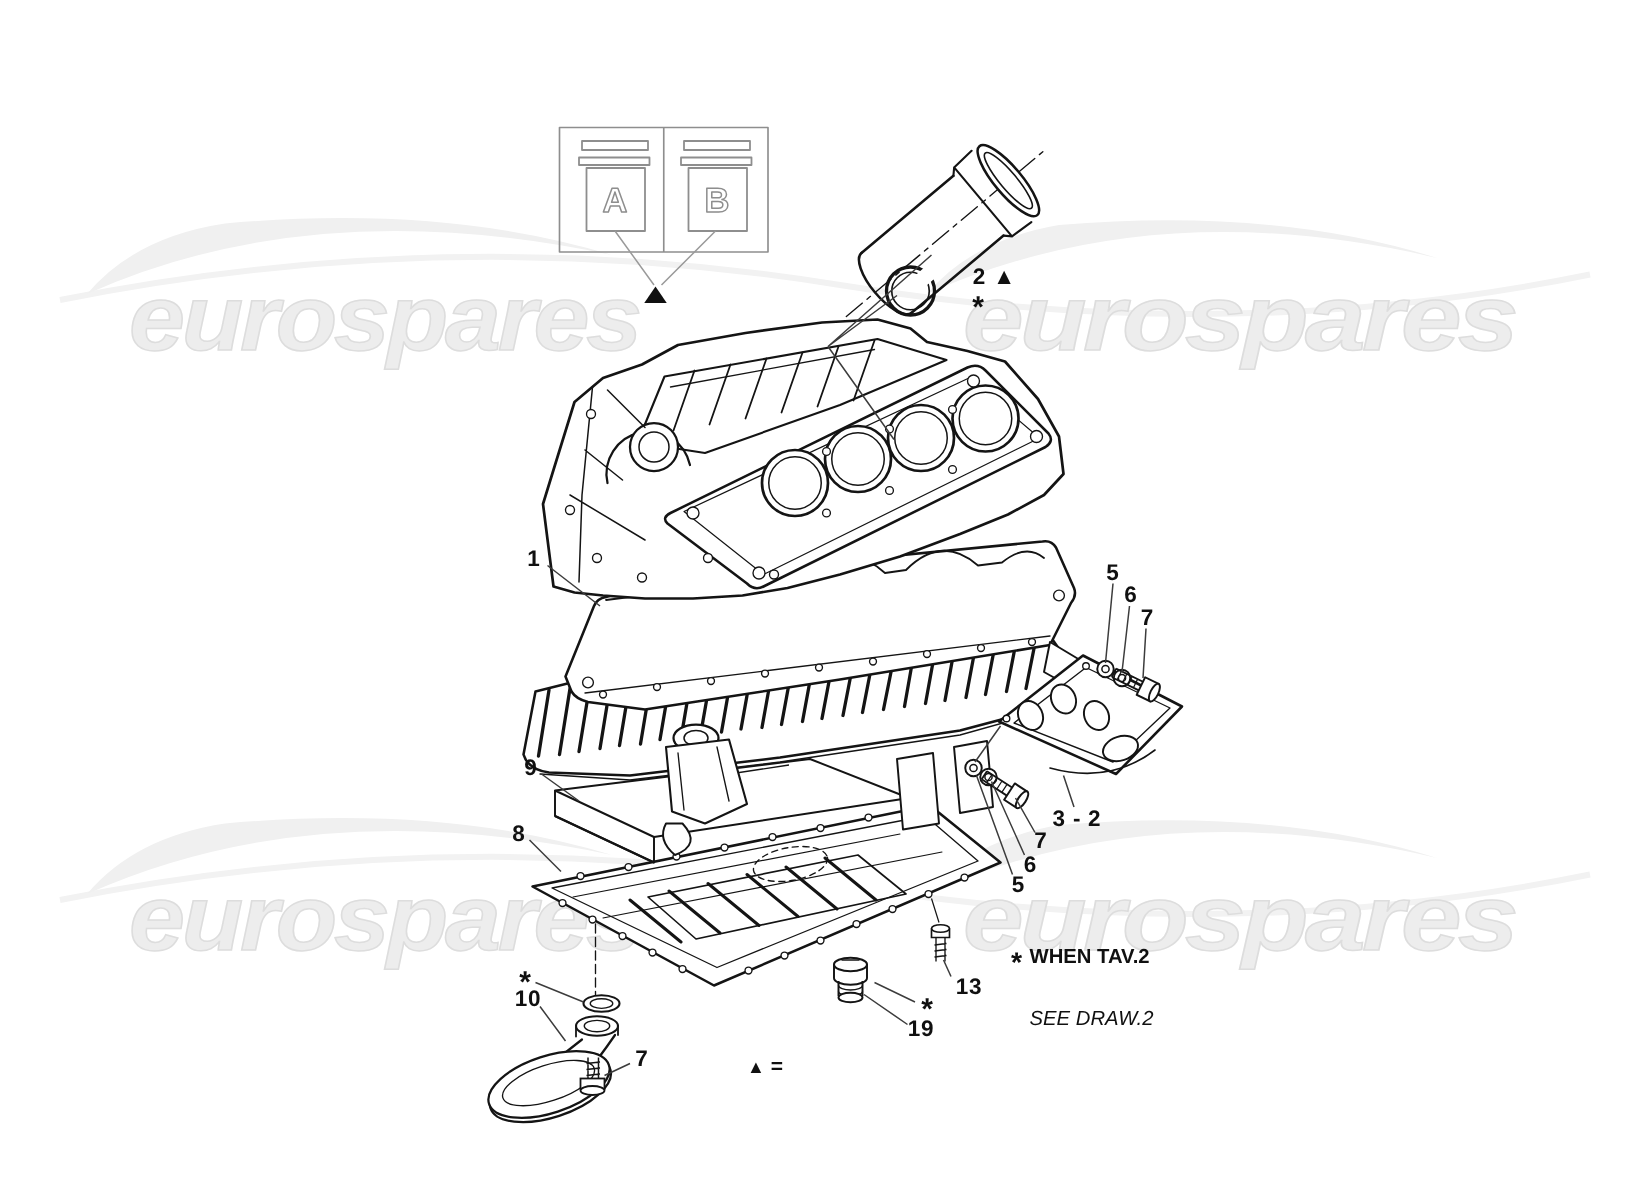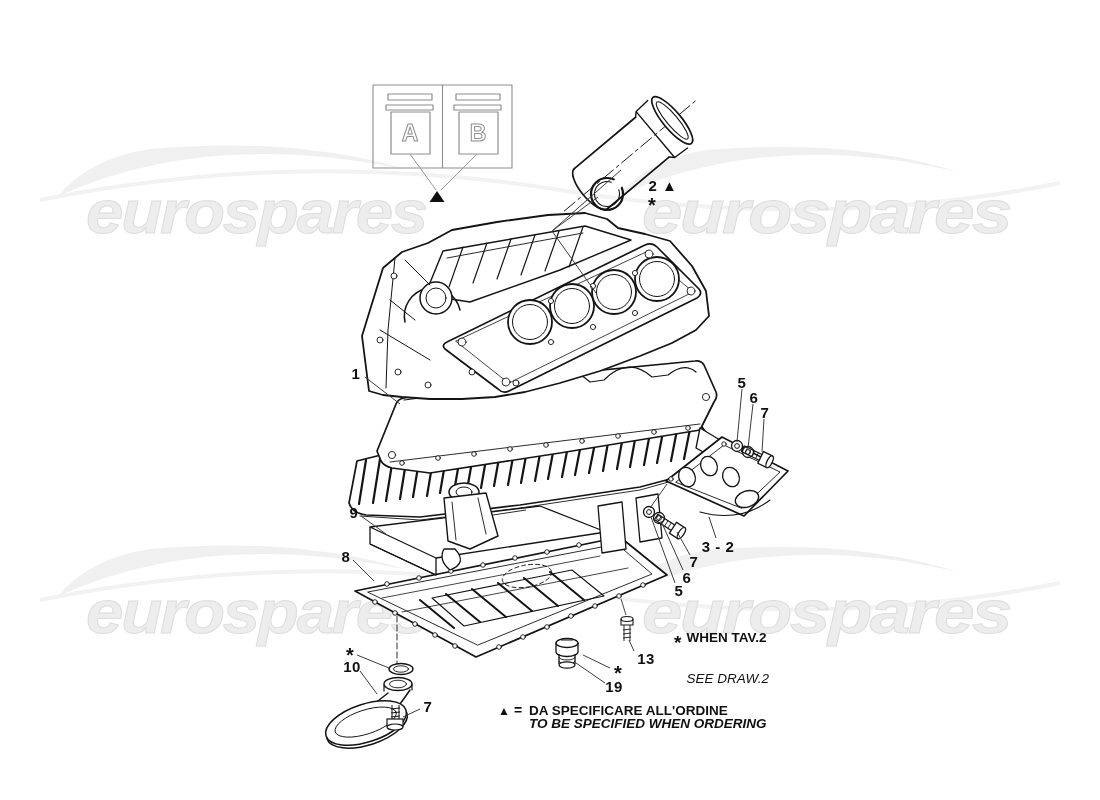--- a/index.html
+++ b/index.html
@@ -306,20 +306,16 @@
     <span class="sym">*</span>
     <div>
       <div class="l1">WHEN TAV.2</div>
       <div class="l2">SEE DRAW.2</div>
     </div>
   </div>
 
   <div class="legend">
     <span class="sym">▲</span>
     <span class="eq">=</span>
-    <div>
-      <div class="l1">DA SPECIFICARE ALL'ORDINE</div>
-      <div class="l2">TO BE SPECIFIED WHEN ORDERING</div>
-    </div>
   </div>
 </div>
 
 </div>
 
 </body></html>

